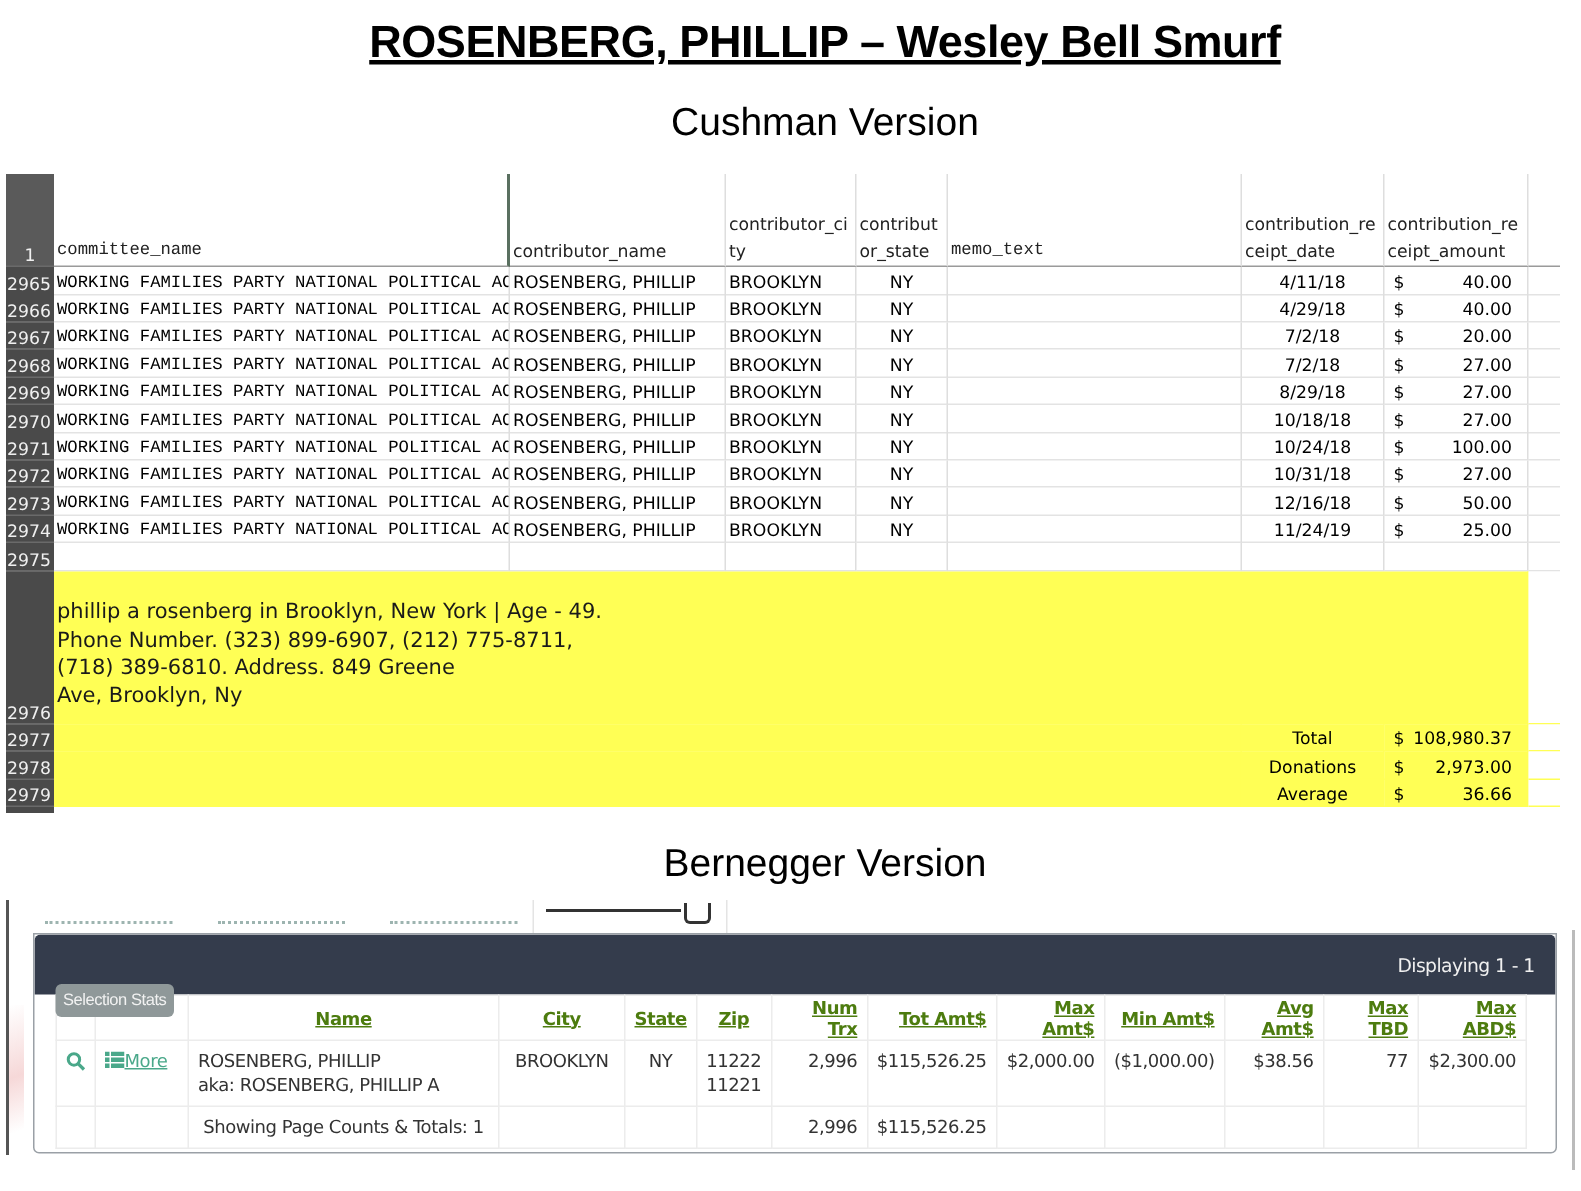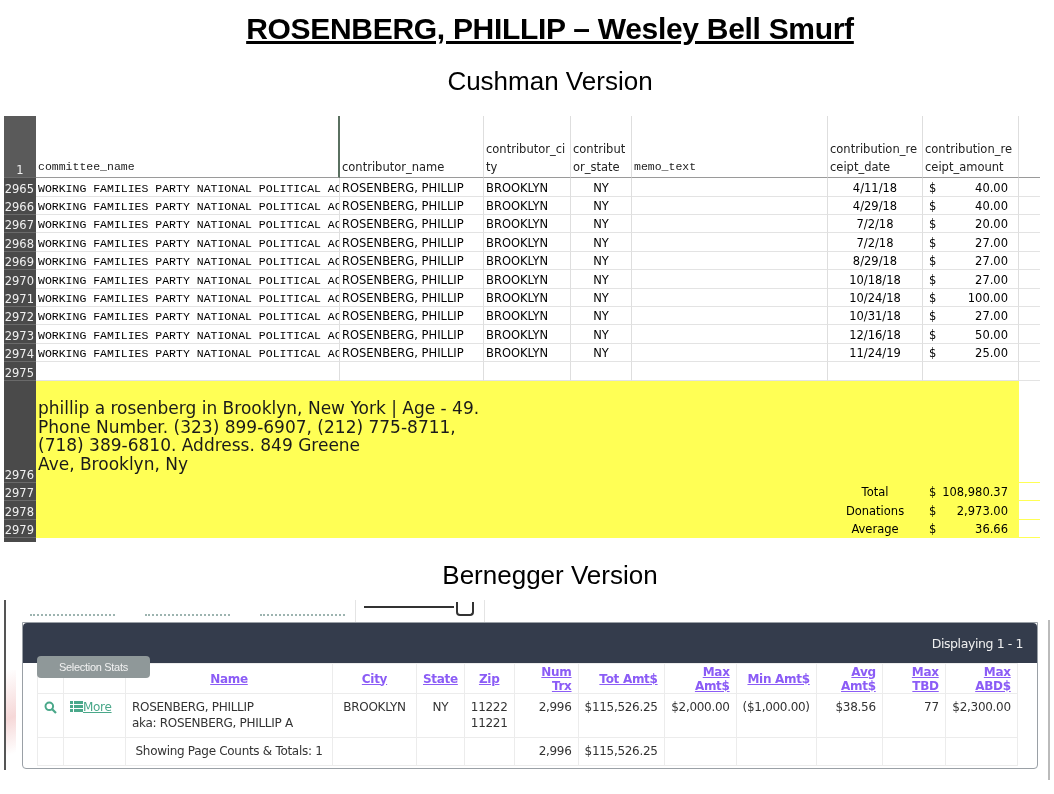--- a/index.html
+++ b/index.html
@@ -43,21 +43,21 @@
 
   .hdr-row { height: 62px; }
   .hdr-row .rnum { background: #5a5a5a; justify-content: center; padding-right: 0; }
   .hdr-row .cell { align-items: flex-end; line-height: 18px; white-space: normal; color: #222; border-bottom: 1px solid #9a9a9a; }
   .hdr-row .c-comm { border-right: 2px solid #5a7060; }
 
   .yellow .cell { background: #ffff55; border-bottom-color: #ffff55; border-right-color: #ffff55; }
   .yellow .c-extra { background: #fff; }
   .tall-row { height: 102px; }
   .note-text {
-    position: absolute; left: 34px; font-size: 17px; line-height: 18.5px; color: #1a1a1a;
+    position: absolute; left: 34px; font-size: 14px; line-height: 18.5px; color: #1a1a1a;
   }
   .sum-label { justify-content: center; }
 
   
   .bern-wrap { position: absolute; left: 0; top: 600px; width: 1054px; height: 194px; }
   .left-bar { position: absolute; left: 4px; top: 0; width: 2px; height: 170px; background: #555; }
   .left-stripe { position: absolute; left: 6px; top: 70px; width: 10px; height: 120px;
     background: linear-gradient(160deg, #fff 0%, #f6d8d8 40%, #fff 70%); }
   .right-bar { position: absolute; right: 4px; top: 20px; width: 2px; height: 160px; background: #bbb; }
   .tabs-strip { position: absolute; left: 30px; top: 0; height: 22px; display: flex; gap: 30px; align-items: center; }
@@ -72,29 +72,29 @@
   .panel {
     position: absolute; left: 22px; top: 22px; width: 1016px; height: 147px;
     border: 1px solid #9aa0a6; border-radius: 0 0 4px 4px; overflow: hidden; background: #fff;
     font-family: "DejaVu Sans", sans-serif;
   }
   .panel-bar {
     height: 40px; background: #343c4c; display: flex; align-items: center; justify-content: space-between;
     padding: 0 14px; border-radius: 4px 4px 0 0;
   }
   .btn-stats {
-    background: #8f9899; color: #f2f2f2; font-size: 11px; padding: 5px 22px; border-radius: 4px;
+    background: #8f9899; color: #f2f2f2; font-size: 11px; padding: 5px 5px; border-radius: 4px;
     border: none; letter-spacing: -0.3px; margin-top: 48px;
   }
   .displaying { color: #f0f0f0; font-size: 12.5px; letter-spacing: -0.4px; }
 
   table.res { border-collapse: collapse; margin-left: 14px; font-size: 12px; letter-spacing: -0.3px; color: #333; }
   table.res th, table.res td { border: 1px solid #ececec; padding: 0 6px; vertical-align: top; }
   table.res th { height: 30px; vertical-align: middle; font-weight: bold; }
-  table.res th span { text-decoration: underline; color: #8b5cf6; }
+  table.res th span { text-decoration: underline; color: #4d7c0f; }
   table.res td { height: 44px; padding-top: 5px; line-height: 16px; }
   table.res tr.tot td { height: 28px; padding-top: 5px; font-weight: normal; }
   .r { text-align: right; }
   .c { text-align: center; }
   .more-link { color: #4aa88a; text-decoration: underline; }
 </style>
 </head>
 <body>
 
 <div class="main-title">ROSENBERG, PHILLIP – Wesley Bell Smurf</div>

